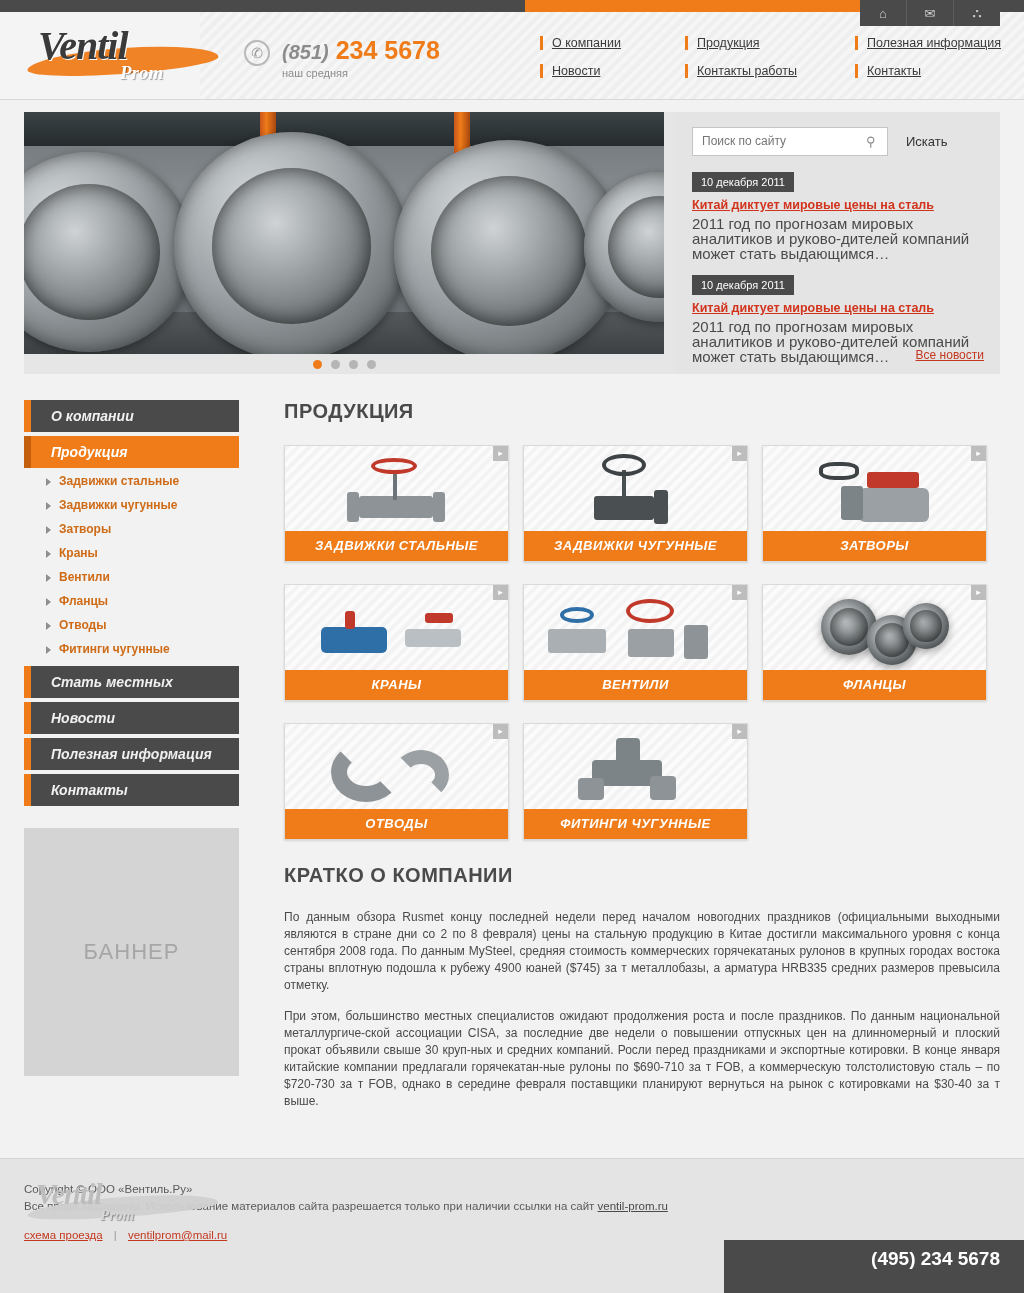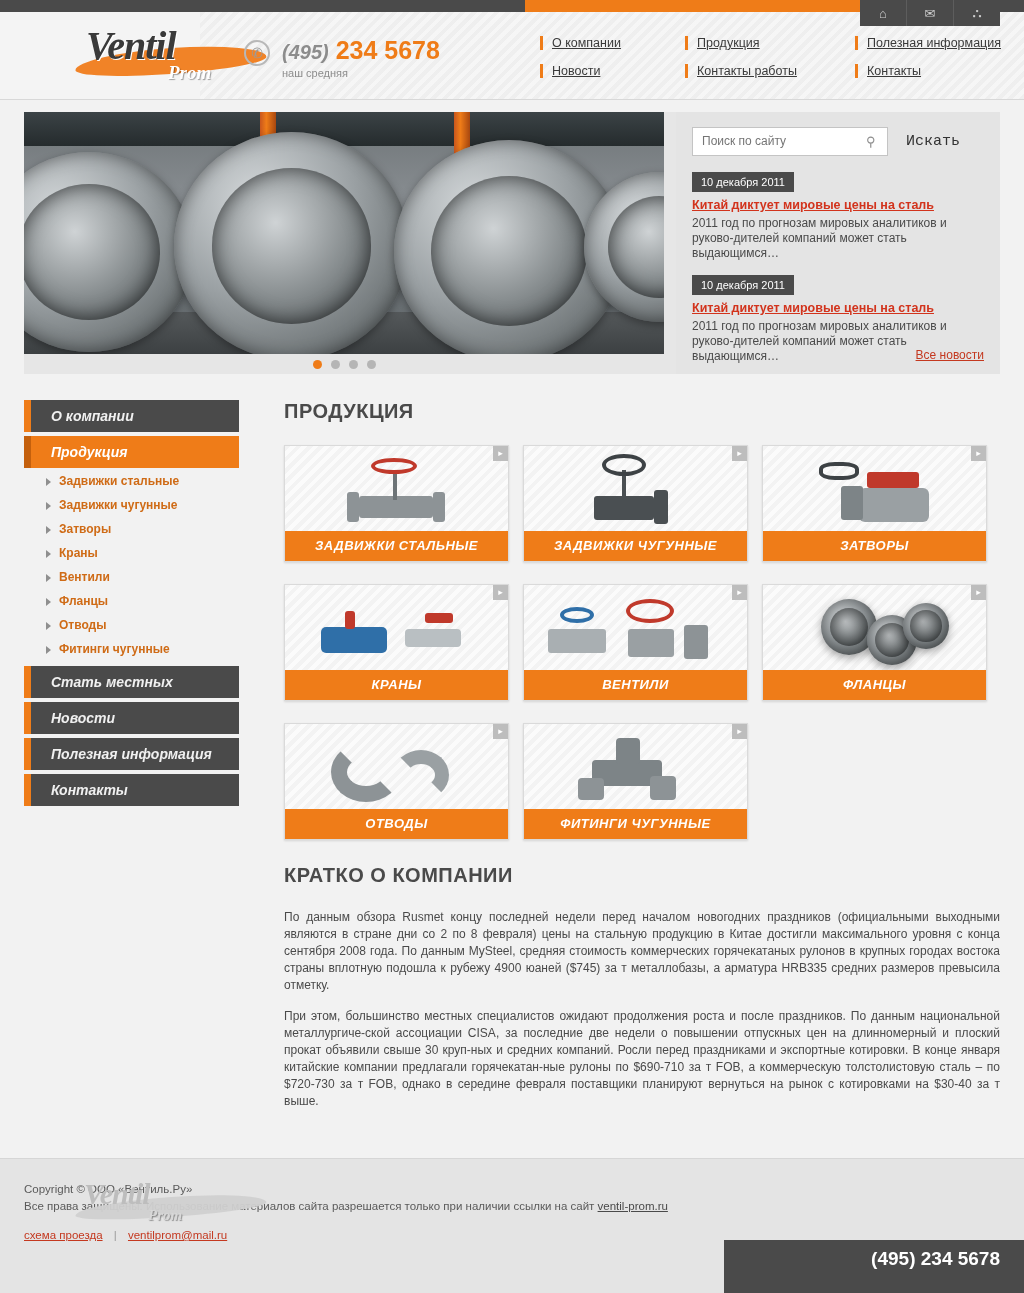--- a/index.html
+++ b/index.html
@@ -54,21 +54,20 @@
     position: absolute;
     left: 200px; top: 12px; width: 824px; height: 88px;
     background: repeating-linear-gradient(135deg, #eeeeee 0 4px, #f6f6f6 4px 8px);
     opacity: .9;
   }
   .logo {
     position: absolute;
     left: 28px; top: 22px;
     width: 190px; height: 60px;
     z-index: 5;
-    margin-left: 48px;
   }
   .logo-swoosh {
     position: absolute;
     left: 0; top: 26px;
     width: 190px; height: 26px;
     background: #f07c1b;
     border-radius: 50% 50% 50% 50% / 60% 60% 40% 40%;
     transform: skewX(-6deg) rotate(-4deg);
     opacity: .95;
   }
@@ -226,39 +225,39 @@
     font-size: 12px; color: #8d8d8d;
     font-family: "Liberation Sans", sans-serif;
     background: transparent;
   }
   .search-ico {
     position: absolute; right: 7px; top: 6px;
     width: 14px; height: 14px; color: #8f8f8f; font-size: 13px;
   }
   .search-btn {
     margin-left: 12px;
-    font-size: 15px; color: #333;
+    font-size: 13px; color: #333;
     background: none; border: 0; cursor: pointer;
-    font-family: Liberation Mono, monospace;
+    font-family: Liberation Sans, sans-serif;
   }
 
   .news-item { margin-bottom: 14px; }
   .news-date {
     display: inline-block;
     background: #4a4a4a; color: #fff;
     font-size: 11px; padding: 4px 9px;
     margin-bottom: 6px;
   }
   .news-title {
     display: block;
     color: #d2331c; font-size: 12.5px; font-weight: bold;
     text-decoration: underline;
     margin-bottom: 4px;
   }
-  .news-text { font-size: 12px; color: #4a4a4a; line-height: 15px; }
+  .news-text { font-size: 15px; color: #4a4a4a; line-height: 15px; }
   .all-news {
     position: absolute; right: 16px; bottom: 12px;
     color: #c4381f; font-size: 12px; text-decoration: underline;
   }
 
   
   .content { position: relative; padding: 26px 24px 0 24px; display: flex; }
   .sidebar { width: 215px; flex: 0 0 215px; }
   .main { flex: 1; padding-left: 45px; }
 
@@ -400,21 +399,21 @@
 
     <div class="logo">
       <div class="logo-swoosh"></div>
       <div class="logo-text">Ventil</div>
       <div class="logo-sub">Prom</div>
     </div>
 
     <div class="phone-block">
       <div class="phone-ring">✆</div>
       <div class="phone-num">
-        <span class="code">(495)</span>
+        <span class="code">(851)</span>
         <span>234 5678</span>
       </div>
       <div class="phone-label">наш средняя</div>
     </div>
 
     <div class="topnav">
       <div class="col c1">
         <a href="#">О компании</a>
         <a href="#">Новости</a>
       </div>
@@ -496,20 +495,21 @@
         <li><span class="bullet"></span><a href="#">Фланцы</a></li>
         <li><span class="bullet"></span><a href="#">Отводы</a></li>
         <li><span class="bullet"></span><a href="#">Фитинги чугунные</a></li>
       </ul>
 
       <a href="#" class="side-btn">Стать местных</a>
       <a href="#" class="side-btn">Новости</a>
       <a href="#" class="side-btn">Полезная информация</a>
       <a href="#" class="side-btn">Контакты</a>
 
+      <div class="banner">БАННЕР</div>
     </div>
 
     <div class="main">
       <h2 class="section-title">ПРОДУКЦИЯ</h2>
 
       <div class="prod-grid">
 
         <div class="prod-card">
           <div class="prod-img">
             <div class="art">

